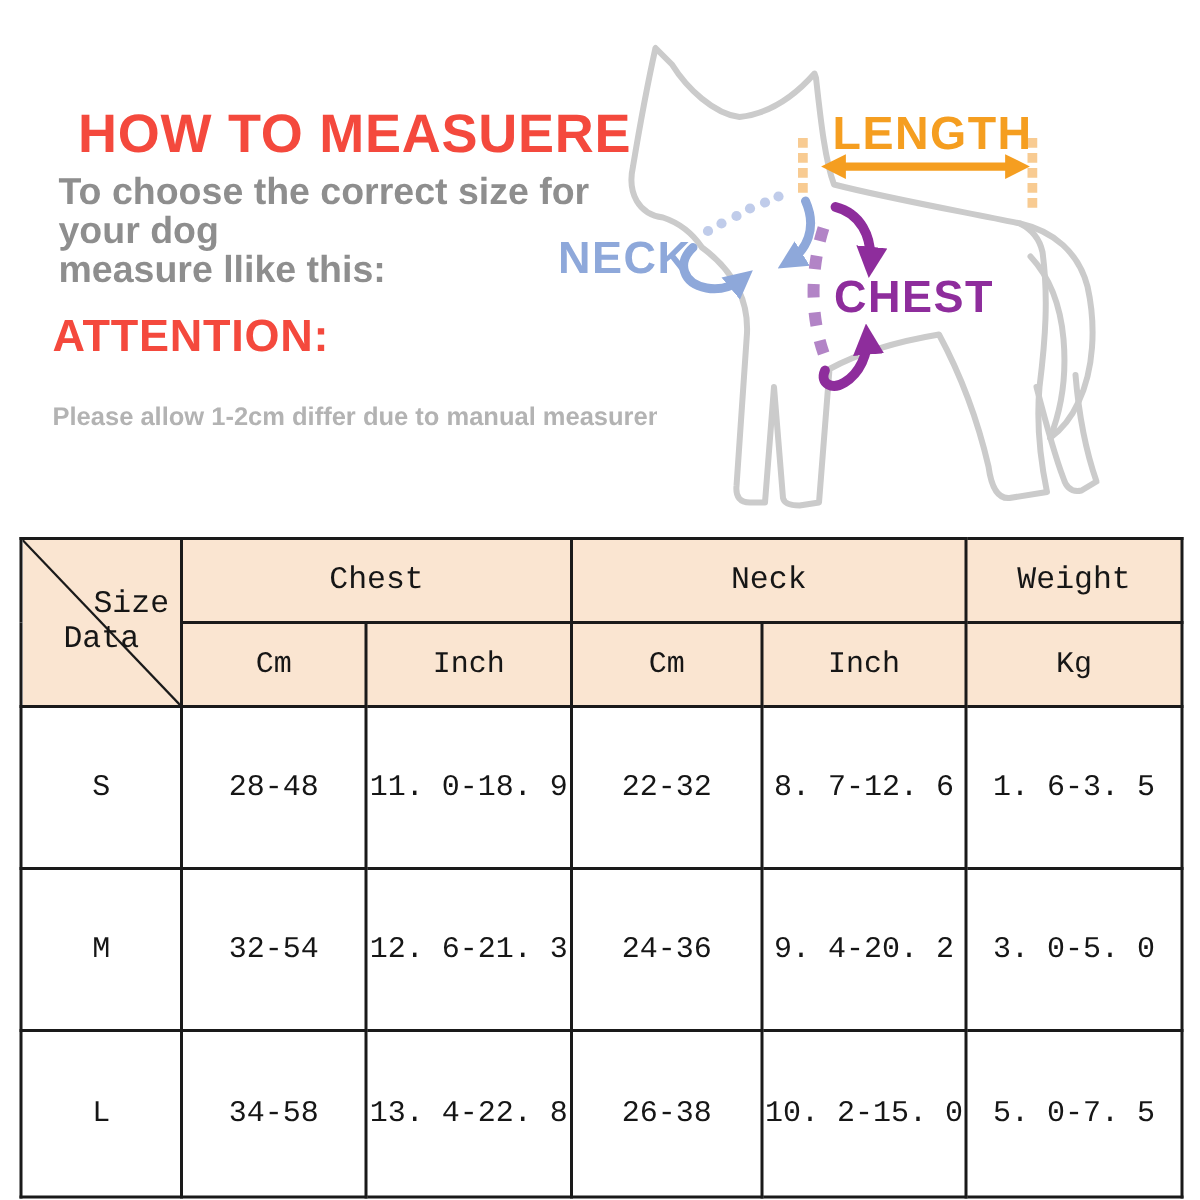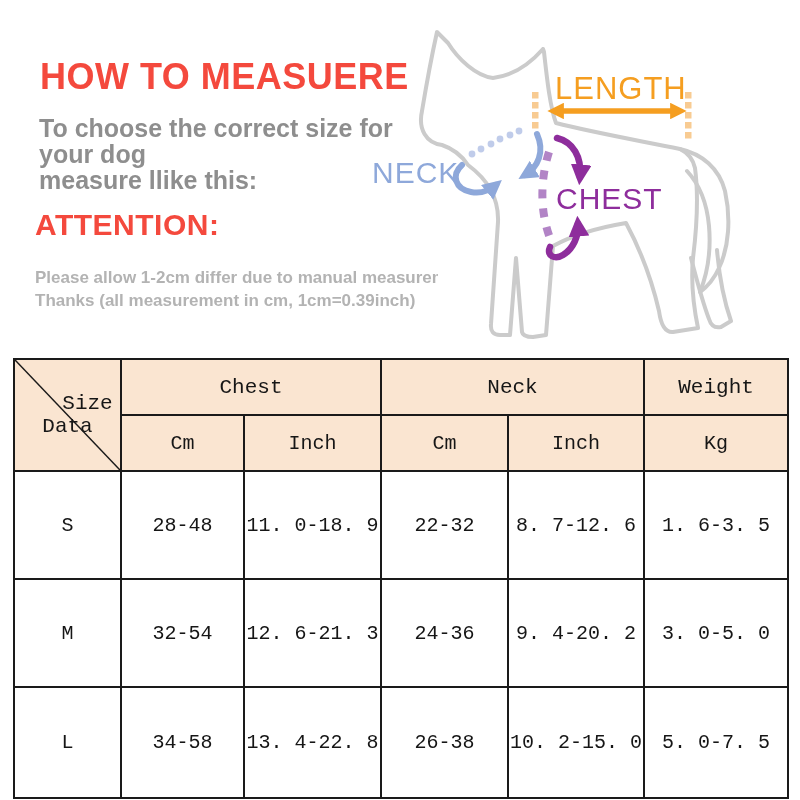--- a/index.html
+++ b/index.html
@@ -3,21 +3,21 @@
 <meta charset="utf-8">
 <style>
   html,body{margin:0;padding:0;background:#fff;}
   .stage{
     position:relative;width:800px;height:800px;background:#fff;overflow:hidden;
     font-family:"Liberation Sans", sans-serif;
   }
   
   .copy{position:absolute;left:0;top:0;width:450px;}
   .page-title{
-    position:absolute;left:40px;top:56px;margin:0;white-space:nowrap;
+    position:absolute;left:40px;top:56px;margin:12px;white-space:nowrap;
     font-size:36px;font-weight:800;letter-spacing:.5px;color:var(--accent-red);
   }
   .intro{position:absolute;left:39px;top:115px;
     font-size:25px;line-height:26px;font-weight:600;color:var(--text-gray);}
   .attention-title{
     position:absolute;left:35px;top:208px;margin:0;white-space:nowrap;
     font-size:30px;font-weight:800;letter-spacing:.5px;color:var(--accent-red);
   }
   .notes{position:absolute;left:35px;top:266px;width:403px;
     font-size:17px;line-height:23px;font-weight:700;color:var(--note-gray);}
@@ -25,21 +25,21 @@
   
   .diagram{position:absolute;left:360px;top:15px;width:440px;height:340px;}
   .diagram svg{position:absolute;left:0;top:0;}
   .dog{stroke:var(--dog-gray);stroke-width:4;fill:none;stroke-linecap:round;stroke-linejoin:round;}
   .so{stroke:var(--length-orange);stroke-width:5.5;fill:none;}
   .sb{stroke:var(--neck-blue);stroke-width:6;fill:none;stroke-linecap:round;}
   .sp{stroke:var(--chest-purple);stroke-width:6.5;fill:none;stroke-linecap:round;}
   .sp-dash{stroke:var(--chest-dash-purple);stroke-width:8;fill:none;stroke-dasharray:9 10;}
   .fo{fill:var(--length-orange);} .fb{fill:var(--neck-blue);} .fp{fill:var(--chest-purple);}
   .dot-o{fill:var(--length-dot-orange);} .dot-b{fill:var(--neck-dot-blue);}
-  .diag-label{position:absolute;font-weight:400;white-space:nowrap;line-height:1;}
+  .diag-label{position:absolute;font-weight:700;white-space:nowrap;line-height:1;}
   .label-length{left:195px;top:58px;font-size:31px;letter-spacing:1px;color:var(--length-orange);}
   .label-neck{left:12px;top:143px;font-size:30px;letter-spacing:1px;color:var(--neck-blue);}
   .label-chest{left:196px;top:169px;font-size:30px;letter-spacing:1px;color:var(--chest-purple);}
   
   .size-table{
     position:absolute;left:13px;top:358px;width:774px;table-layout:fixed;
     border-collapse:collapse;font-family:"Liberation Mono","DejaVu Sans Mono",monospace;
     color:#161616;
   }
   .size-table th,.size-table td{
@@ -66,21 +66,20 @@
 
   <section class="copy">
     <h1 class="page-title">HOW TO MEASUERE</h1>
     <div class="intro">
       <div>To choose the correct size for your dog</div>
       <div>measure llike this:</div>
     </div>
     <h2 class="attention-title">ATTENTION:</h2>
     <div class="notes">
       <div class="note-clip">Please allow 1-2cm differ due to manual measureme</div>
-      <div>Thanks (all measurement in cm, 1cm=0.39inch)</div>
     </div>
   </section>
 
   <div class="diagram">
     <svg width="440" height="340" viewBox="0 0 440 340">
       <defs>
         <marker id="ah-o" viewBox="0 0 10 10" refX="6" refY="5" markerWidth="3" markerHeight="3" orient="auto-start-reverse">
             <path d="M0 0 L10 5 L0 10 z" class="fo"></path>
           </marker>
         <marker id="ah-b" viewBox="0 0 10 10" refX="6" refY="5" markerWidth="3.2" markerHeight="3.2" orient="auto-start-reverse">

